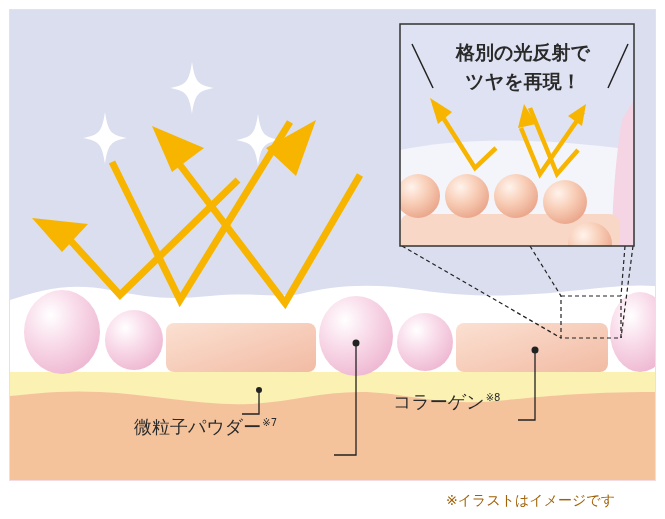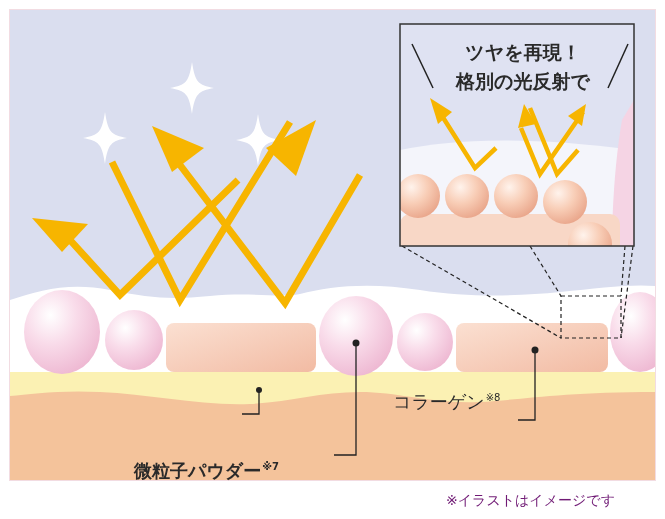--- a/index.html
+++ b/index.html
@@ -2,21 +2,21 @@
 <html><head>
 <meta charset="utf-8">
 <style>
   html, body { margin: 0; padding: 0; background: #ffffff; }
   body { width: 665px; height: 519px; position: relative; overflow: hidden; font-family: "DejaVu Sans", sans-serif; }
   #stage { position: absolute; left: 0; top: 0; width: 665px; height: 519px; }
   svg { position: absolute; left: 0; top: 0; }
   .label { position: absolute; color: #2a2a2a; font-size: 18px; line-height: 1.15; white-space: nowrap; }
   .sup { font-size: 10px; vertical-align: 7px; margin-left: 1px; }
   .callout-title { position: absolute; left: 428px; top: 38px; width: 190px; text-align: center; color: #2a2a2a; font-size: 19px; line-height: 29px; font-weight: bold; }
-  .note { position: absolute; left: 446px; top: 492px; font-size: 14px; color: #701a75; white-space: nowrap; }
+  .note { position: absolute; left: 446px; top: 492px; font-size: 14px; color: #a16207; white-space: nowrap; }
 </style>
 </head>
 <body>
 
 <div id="stage">
   <svg width="665" height="519" viewBox="0 0 665 519">
     <defs>
       <radialGradient id="pinkBall" cx="35%" cy="30%" r="75%">
         <stop offset="0%" stop-color="#ffffff"></stop>
         <stop offset="45%" stop-color="#f9dcea"></stop>
@@ -117,26 +117,26 @@
         <g stroke="#222" stroke-width="1.5">
           <line x1="412" y1="44" x2="433" y2="88"></line>
           <line x1="628" y1="44" x2="608" y2="88"></line>
         </g>
       </g>
       <rect x="400" y="24" width="234" height="222" fill="none" stroke="#333" stroke-width="1.5"></rect>
     </g>
   </svg>
 
   <div class="callout-title">
+    <div>格別の光反射で</div>
     <div>ツヤを再現！</div>
-    <div>格別の光反射で</div>
   </div>
 
 
-  <div class="label" style="left:134px; top:461px;font-weight:bold;">
+  <div class="label" style="left:134px; top:417px;">
     <span>微粒子パウダー</span><span class="sup">※7</span>
   </div>
 
   <div class="label" style="left:393px; top:392px;">
     <div><span>コラーゲン</span><span class="sup">※8</span></div>
   </div>
 
   <div class="note">※イラストはイメージです</div>
 </div>
 

